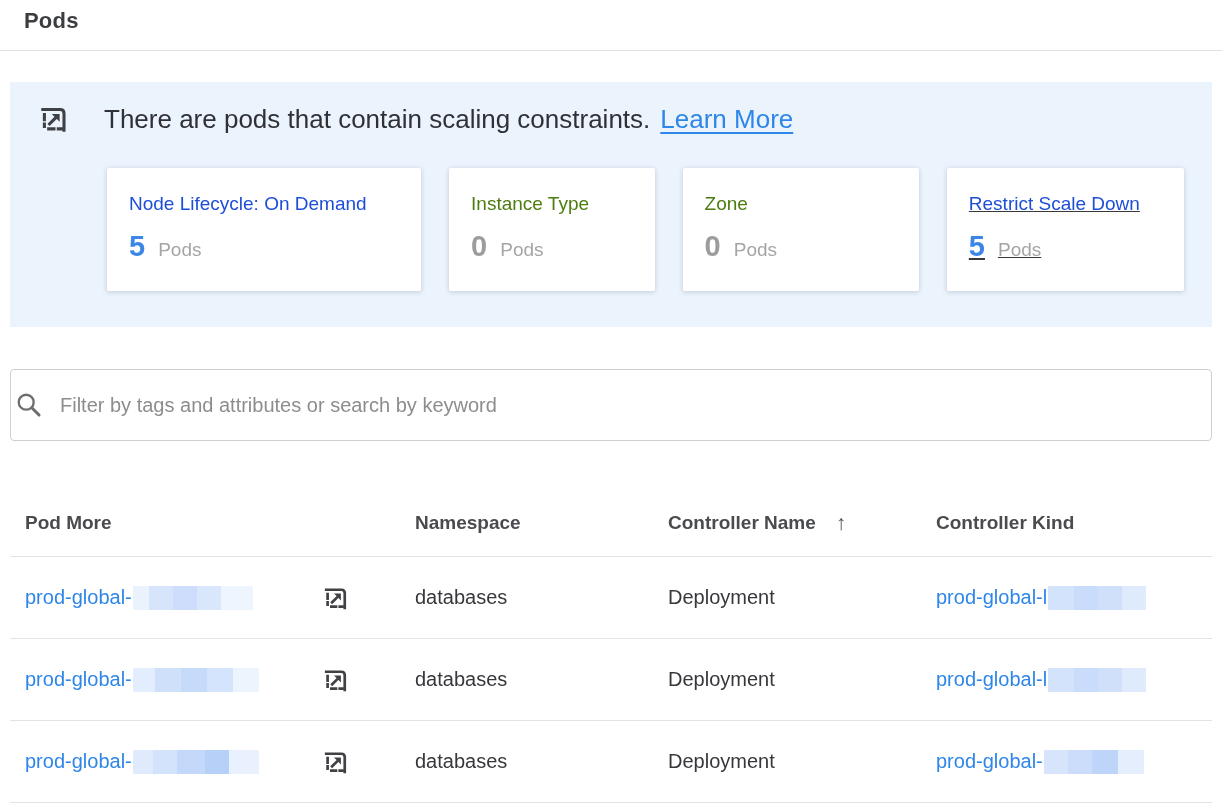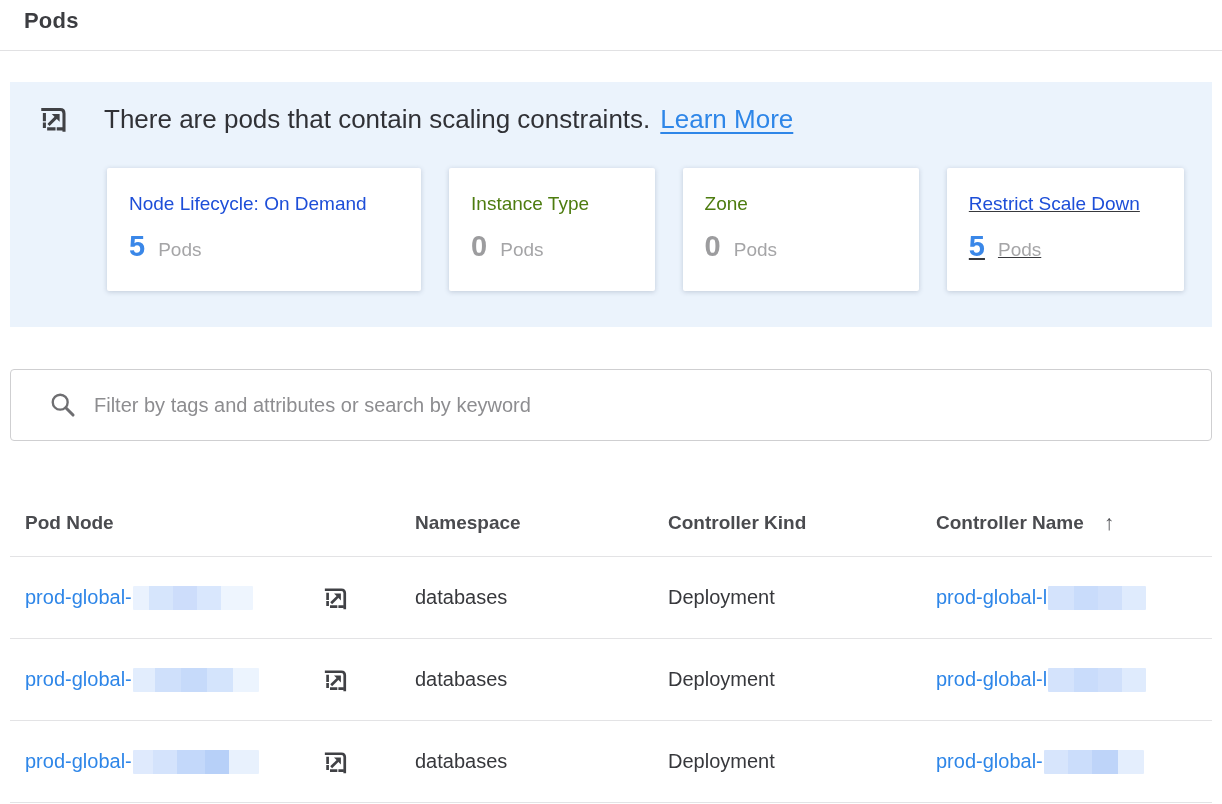--- a/index.html
+++ b/index.html
@@ -36,21 +36,21 @@
   .card.inactive .card-title { color: #4d7c0f; }
   .card-count-row { margin-top: 15px; display: flex; align-items: baseline; gap: 13px; }
   .card-count { font-size: 29px; font-weight: 700; color: #3a87e8; }
   .card.inactive .card-count { color: #9c9c9e; }
   .card-unit { font-size: 19px; color: #a5a5a7; }
 
   
   .search-bar {
     margin: 42px 10px 0 10px; height: 72px;
     border: 1px solid #cfcfd1; border-radius: 4px; background: #fff;
-    display: flex; align-items: center; padding: 0 38px; gap: 17px;
+    display: flex; align-items: center; padding: 0 4px; gap: 17px;
   }
   .search-icon { width: 28px; height: 28px; flex: 0 0 28px; }
   .search-bar input {
     border: none; outline: none; flex: 1; font-size: 20px;
     font-family: "Liberation Sans", sans-serif; color: #38393d; background: transparent;
   }
   .search-bar input::placeholder { color: #8d8d90; opacity: 1; }
 
   
   .table { margin: 48px 10px 0 10px; }
@@ -134,27 +134,27 @@
       <svg viewBox="0 0 24 24" fill="none" stroke="#6e6e71" stroke-width="2" stroke-linecap="round">
         <circle cx="9.6" cy="9.6" r="6.4"></circle>
         <path d="M14.4 14.4 L20.6 20.6" stroke-width="2.6"></path>
       </svg>
     </span>
     <input type="text" placeholder="Filter by tags and attributes or search by keyword" style="">
   </div>
 
   <div class="table">
     <div class="thead">
-      <div class="th">Pod Node</div>
+      <div class="th">Pod More</div>
       <div class="th">Namespace</div>
-      <div class="th">Controller Kind</div>
       <div class="th">
           <span>Controller Name</span>
           <span class="sort-arrow">↑</span>
         </div>
+      <div class="th">Controller Kind</div>
     </div>
 
     <div class="tr">
       <div class="td">
         <a class="pod-link">prod-global-</a><span class="blur blur-a"></span>
         <span class="row-icon">
           <svg viewBox="0 0 24 24" fill="none" stroke="#404145" stroke-width="2.3" stroke-linecap="square">
             <path d="M3.6 4.9 H16.6 Q19.5 4.9 19.5 7.8 V20.5"></path>
             <path d="M4.8 8.6 V17.6" stroke-dasharray="4 3.2"></path>
             <path d="M8 19.4 H17.6" stroke-dasharray="4 3.2"></path>

